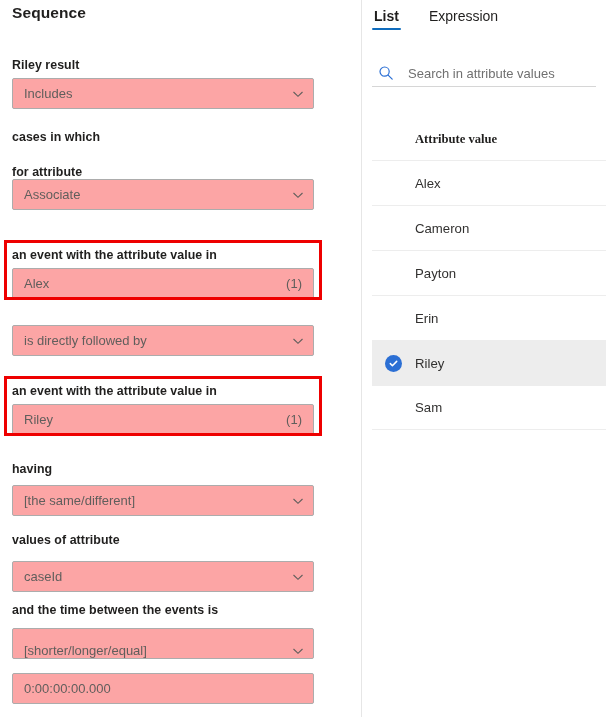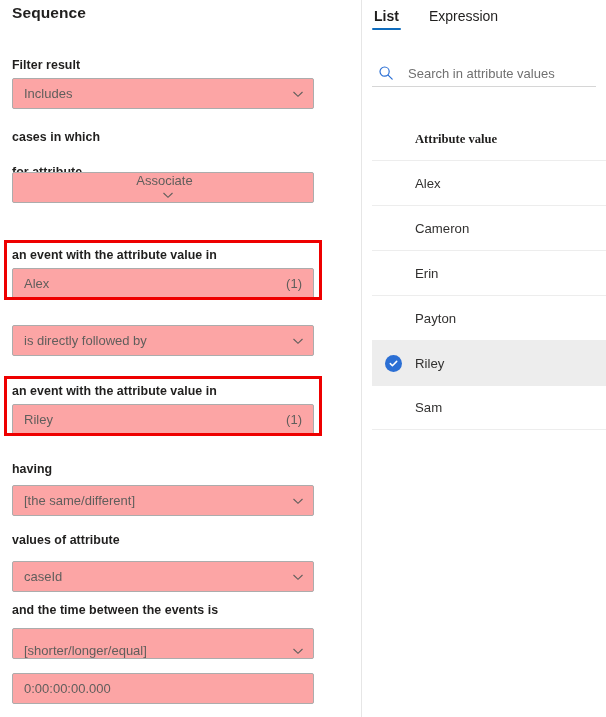--- a/index.html
+++ b/index.html
@@ -243,34 +243,34 @@
 </style>
 </head>
 <body>
 
 <div id="app">
 
   <div class="left-panel">
 
     <div class="panel-title">Sequence</div>
 
-    <div class="field-label" style="top:58px;">Filter result</div>
+    <div class="field-label" style="top:58px;">Riley result</div>
     <div class="control" style="top:78px;">
       <span class="ctl-text">Includes</span>
       <span class="chev">
         <svg width="14" height="14" viewBox="0 0 14 14">
             <path d="M2.5 5 L7 9.3 L11.5 5" fill="none" stroke="#605e5c" stroke-width="1.1"></path>
           </svg>
       </span>
     </div>
 
     <div class="field-label" style="top:130px;">cases in which</div>
 
     <div class="field-label" style="top:165px;">for attribute</div>
-    <div class="control" style="top:172px;flex-direction:column;">
+    <div class="control" style="top:179px;">
       <span class="ctl-text">Associate</span>
       <span class="chev">
         <svg width="14" height="14" viewBox="0 0 14 14">
             <path d="M2.5 5 L7 9.3 L11.5 5" fill="none" stroke="#605e5c" stroke-width="1.1"></path>
           </svg>
       </span>
     </div>
 
     <div class="field-label" style="top:248px;">an event with the attribute value in</div>
     <div class="control input-box" style="top:268px;">
@@ -359,26 +359,26 @@
         <span class="item-label">Alex</span>
       </div>
 
       <div class="list-item">
         <span class="check-slot"></span>
         <span class="item-label">Cameron</span>
       </div>
 
       <div class="list-item">
         <span class="check-slot"></span>
+        <span class="item-label">Payton</span>
+      </div>
+
+      <div class="list-item">
+        <span class="check-slot"></span>
         <span class="item-label">Erin</span>
-      </div>
-
-      <div class="list-item">
-        <span class="check-slot"></span>
-        <span class="item-label">Payton</span>
       </div>
 
       <div class="list-item selected">
         <span class="check-slot">
           <span class="check-circle">
             <svg width="11" height="11" viewBox="0 0 11 11">
               <path d="M2.3 5.6 L4.4 7.7 L8.7 3.4" fill="none" stroke="#ffffff" stroke-width="1.5" stroke-linecap="round" stroke-linejoin="round"></path>
             </svg>
           </span>
         </span>

